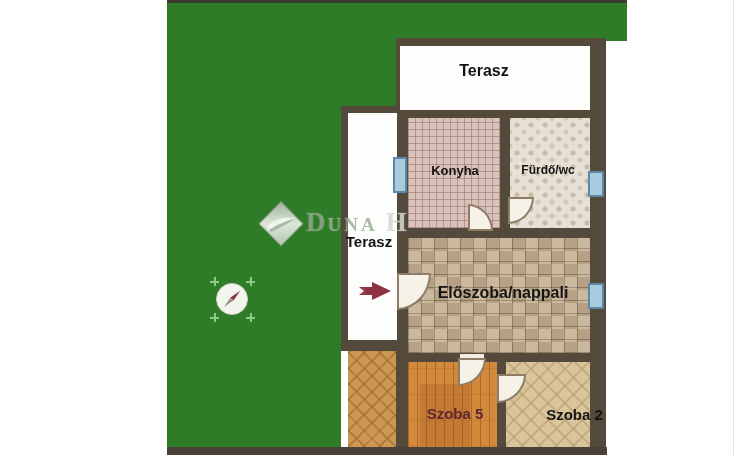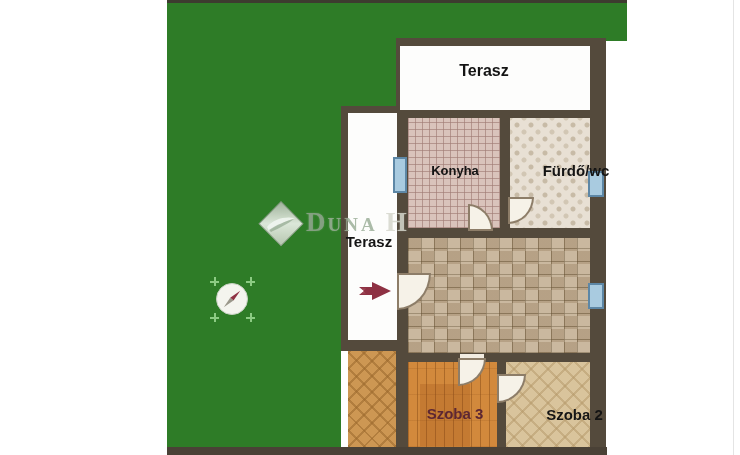--- a/index.html
+++ b/index.html
@@ -134,23 +134,24 @@
   <div class="abs door-gap" style="left:460px;top:354px;width:24px;height:8px;"></div>
 
   <div class="abs door rad-br" style="left:397px;top:273px;width:34px;height:37px;"></div>
   <div class="abs door rad-tr" style="left:468px;top:204px;width:25px;height:27px;"></div>
   <div class="abs door rad-br" style="left:508px;top:197px;width:26px;height:27px;"></div>
   <div class="abs door rad-br" style="left:458px;top:358px;width:28px;height:28px;"></div>
   <div class="abs door rad-br" style="left:497px;top:374px;width:29px;height:29px;"></div>
 
   <span class="room-label" style="left:484px;top:71px;">Terasz</span>
   <span class="room-label" style="left:455px;top:170px;font-size:13px;">Konyha</span>
-  <span class="room-label" style="left:576px;top:170px;font-size:15px;">Fürdő/wc</span>
+  <span class="room-label" style="left:548px;top:170px;font-size:12px;">Fürdő/wc</span>
   <span class="room-label" style="left:369px;top:241px;font-size:15px;">Terasz</span>
-  <span class="room-label label-maroon" style="left:455px;top:413px;font-size:15px;">Szoba 3</span>
+  <span class="room-label" style="left:503px;top:293px;">Előszoba/nappali</span>
+  <span class="room-label label-maroon" style="left:455px;top:413px;font-size:15px;">Szoba 5</span>
   <span class="room-label" style="left:553px;top:414px;font-size:15px;padding-left:43px;">Szoba 2</span>
 
   <div class="abs" style="left:256px;top:200px;width:230px;height:50px;">
     <svg width="50" height="48" viewBox="0 0 50 48" style="position:absolute;left:0;top:0;opacity:.92;">
       <defs>
         <linearGradient id="dg" x1="0" y1="0" x2="1" y2="1">
           <stop offset="0" stop-color="#a9b7a5"></stop>
           <stop offset="0.5" stop-color="#eaf0e7"></stop>
           <stop offset="1" stop-color="#c2cdbc"></stop>
         </linearGradient>

